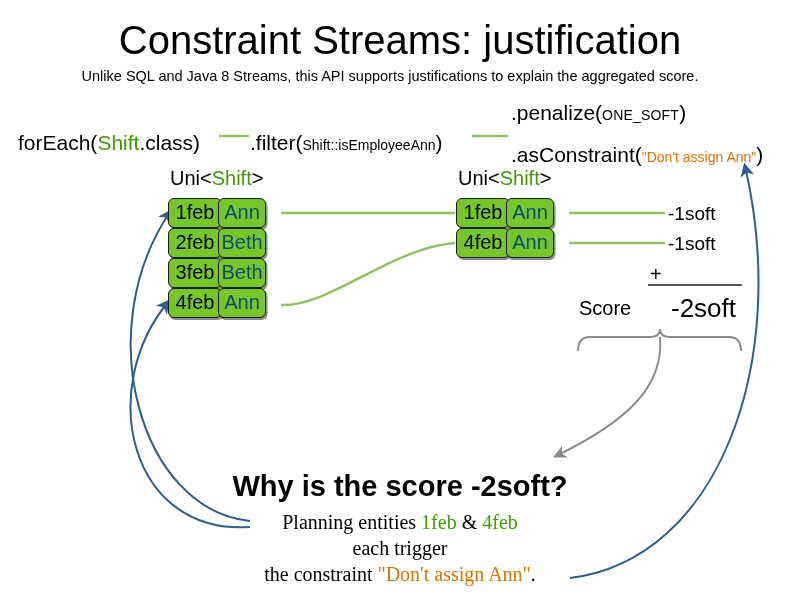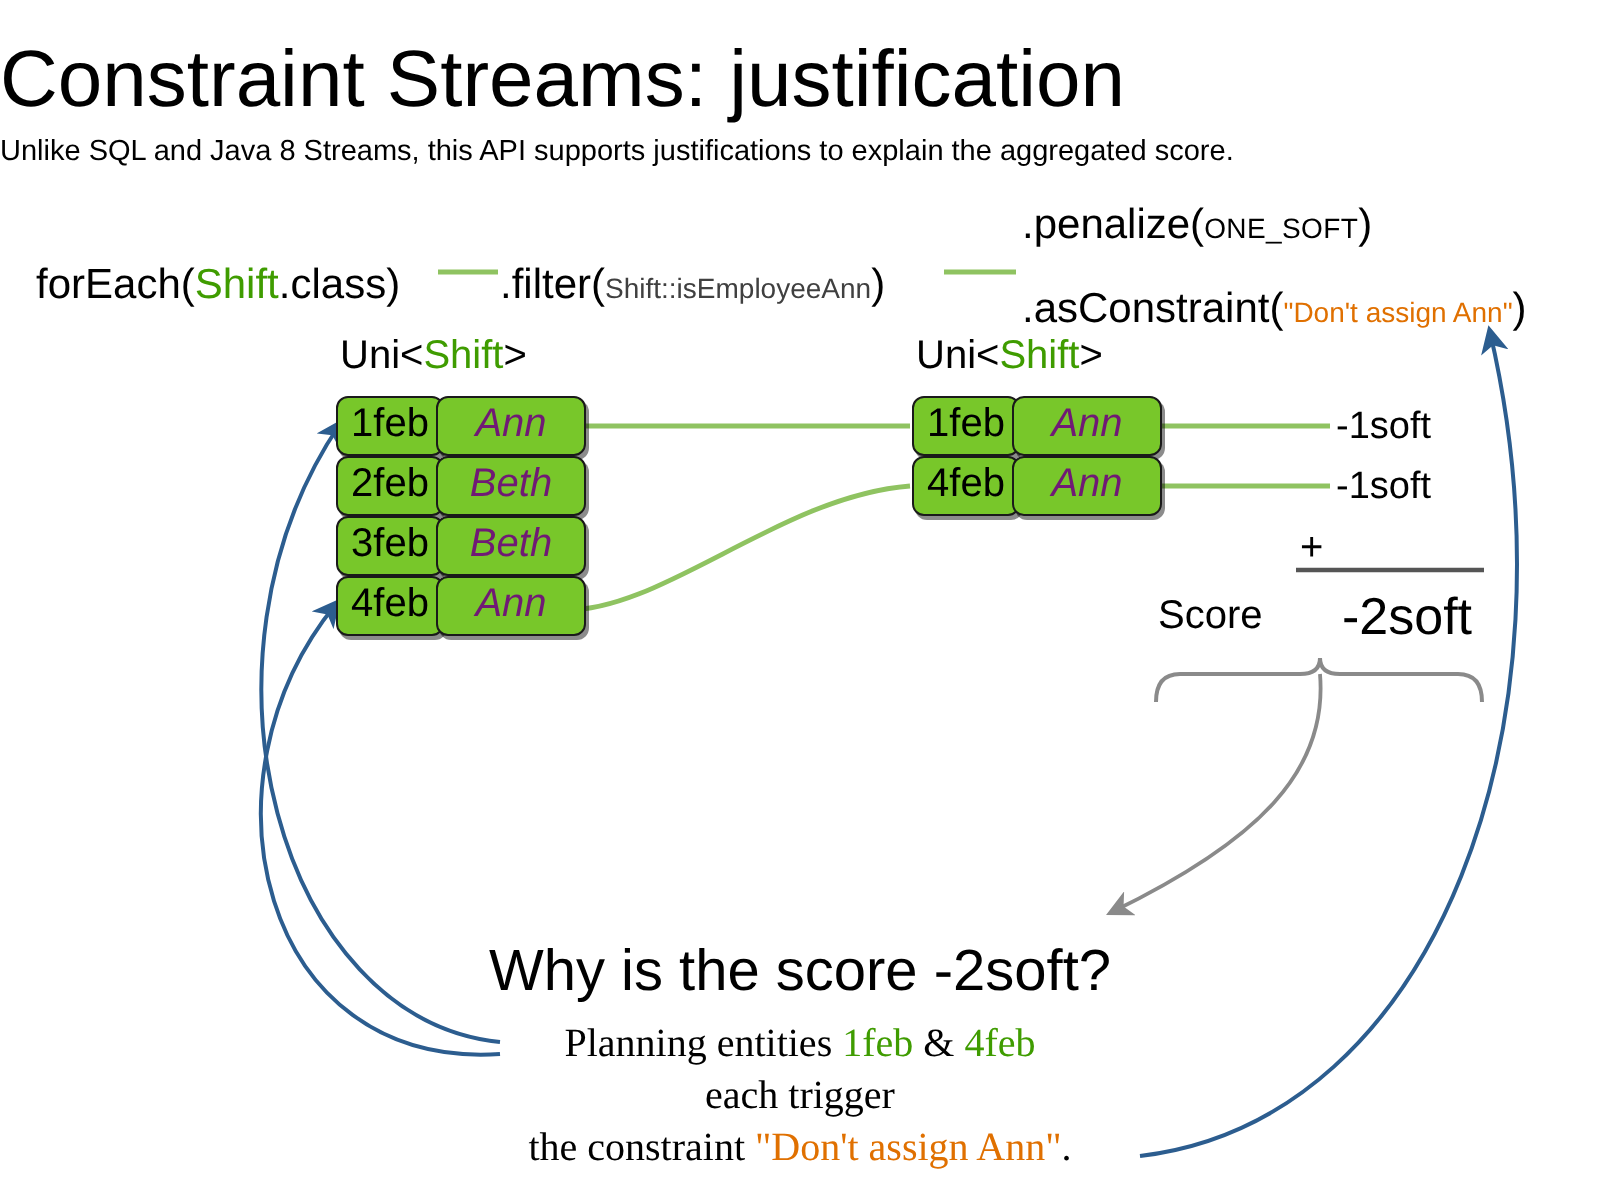--- a/index.html
+++ b/index.html
@@ -8,32 +8,32 @@
     font-family:"Liberation Sans", sans-serif;color:#000;
     position:relative;
   }
   #stage{position:absolute;inset:0;width:800px;height:600px;}
   svg#art{position:absolute;left:0;top:0;width:800px;height:600px;pointer-events:none;}
 
   .abs{position:absolute;white-space:nowrap;}
 
   
   #title{
-    left:0;top:16px;width:800px;text-align:left;
+    left:0;top:16px;width:800px;text-align:center;
     font-size:40px;line-height:48px;font-weight:400;letter-spacing:0px;
   }
   #subtitle{
-    left:0;top:66px;width:780px;text-align:left;
+    left:0;top:66px;width:780px;text-align:center;
     font-size:14.5px;line-height:20px;font-weight:400;
   }
 
   
   .code{font-size:21px;line-height:26px;}
   .code .kw{color:#3f9c00;}
-  .code .green-sm{color:#404040;font-size:14px;}
+  .code .green-sm{color:#000000;font-size:14px;}
   .code .str{color:#e07000;font-size:14px;}
   .code .cap{font-size:14px;letter-spacing:.2px;}
 
   #code-foreach{left:18px;top:130px;text-align:right;}
   #code-filter{left:250px;top:130px;}
   #code-penalize{left:511px;top:100px;}
   #code-asconstraint{left:511px;top:142px;}
 
   
   .uni{font-size:20px;line-height:24px;}
@@ -44,37 +44,37 @@
   
   .table{position:absolute;}
   .row{position:relative;height:30px;margin-bottom:0px;}
   .cell{
     position:absolute;top:0;height:30px;box-sizing:border-box;
     background:#78c72a;border:1.6px solid #1a1a1a;border-radius:6px;
     font-size:20px;line-height:27px;text-align:center;
     box-shadow:1.5px 2px 0 rgba(0,0,0,.45);
   }
   .cell.date{left:0;width:54px;color:#000;}
-  .cell.name{left:50px;width:75px;color:#701a75;font-style:italic;}
+  .cell.name{left:50px;width:48px;color:#0c4a6e;}
 
   #table-left{left:168px;top:198px;}
   #table-right{left:456px;top:198px;}
 
   
   .softlabel{font-size:19px;line-height:24px;}
   #soft-1{left:668px;top:202px;}
   #soft-2{left:668px;top:232px;}
   #plus-sign{left:650px;top:262px;font-size:20px;line-height:24px;}
   #score-label{left:579px;top:296px;font-size:20px;line-height:24px;}
   #score-total{left:671px;top:296px;font-size:26px;line-height:24px;text-align:right;}
 
   
   #why{
     left:0;top:468px;width:800px;text-align:center;
-    font-size:29px;line-height:36px;font-weight:normal;
+    font-size:29px;line-height:36px;font-weight:bold;
   }
   .expl{left:0;width:800px;text-align:center;font-size:20px;line-height:26px;font-family:Liberation Serif, serif;}
   #expl-1{top:509px;}
   #expl-2{top:535px;}
   #expl-3{top:561px;}
   .expl .g{color:#3f9c00;}
   .expl .o{color:#e07000;}
 </style>
 </head>
 <body>

